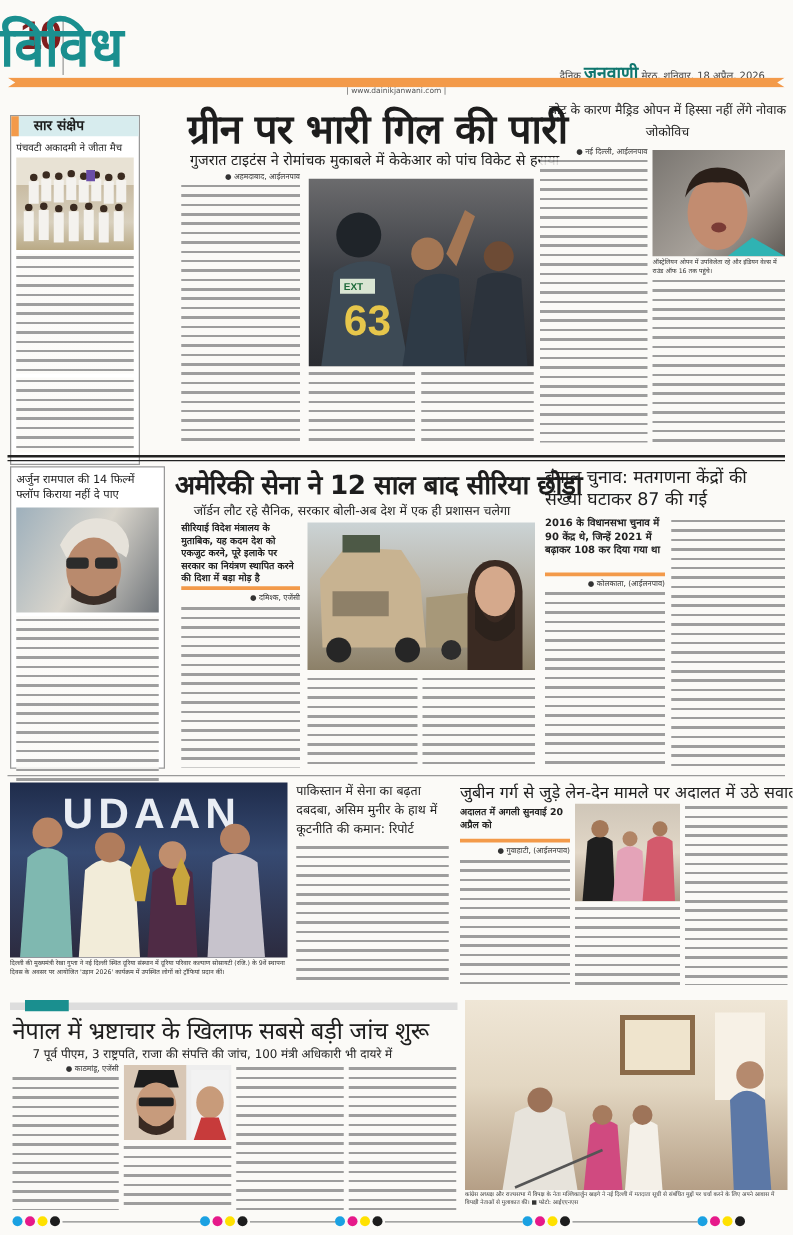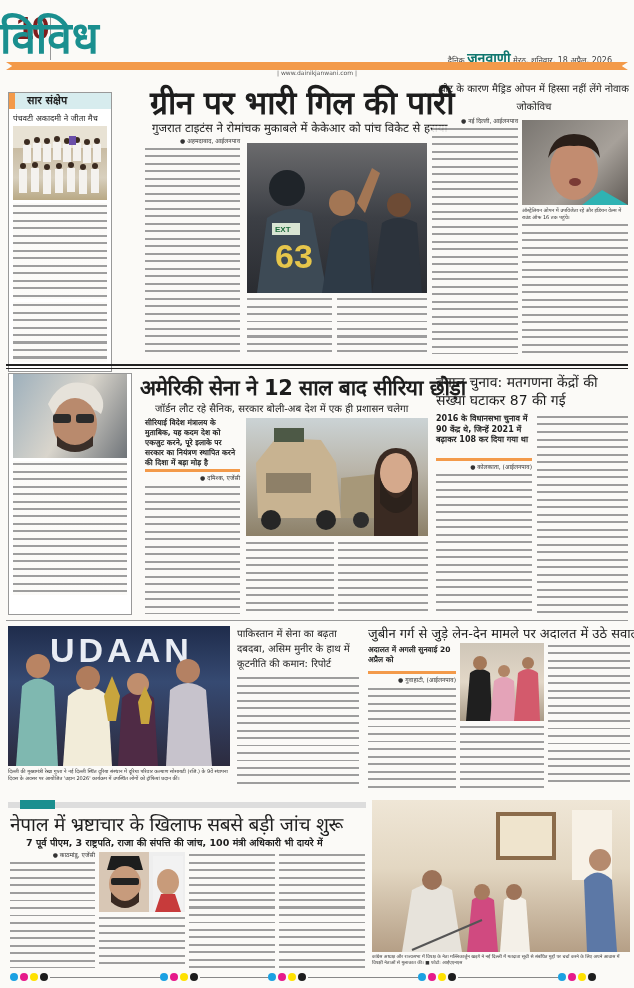--- a/index.html
+++ b/index.html
@@ -121,20 +121,21 @@
     <path d="M60 85 L80 70 L106 85Z" fill="#2fb3b3"></path>
   </svg>
 </div>
 <div class="abs caption" style="left:522px;top:207px;width:106px">ऑस्ट्रेलियन ओपन में उपविजेता रहे और इंडियन वेल्स में राउंड ऑफ 16 तक पहुंचे।</div>
 <div class="abs textcol lines" style="left:522px;top:222px;width:106px;height:132px"></div>
 
 <div class="abs rule" style="left:6px;top:364px;width:622px;height:2px"></div>
 <div class="abs rule" style="left:6px;top:368px;width:622px;height:1px"></div>
 
 <div class="abs box" style="left:8px;top:373px;width:124px;height:242px;background:#fff">
+  <h3 style="font-size:9px;line-height:12px;font-weight:normal;padding:4px">अर्जुन रामपाल की 14 फिल्में फ्लॉप किराया नहीं दे पाए</h3>
   <div class="photo" style="margin:0 4px;height:84px;background:linear-gradient(120deg,#9eb0bc,#d9d5cc 50%,#6f7479)">
     <svg width="116" height="84" viewBox="0 0 116 84">
       <path d="M35 30 Q50 0 80 12 Q95 25 88 40 Q70 25 40 40Z" fill="#e6e2da"></path>
       <ellipse cx="62" cy="50" rx="22" ry="26" fill="#b98a6d"></ellipse>
       <rect x="40" y="40" width="18" height="9" rx="3" fill="#2b2b2b"></rect>
       <rect x="63" y="40" width="18" height="9" rx="3" fill="#2b2b2b"></rect>
       <path d="M44 62 Q62 80 80 62 L80 72 Q62 84 44 72Z" fill="#3a2e28"></path>
     </svg>
   </div>
   <div class="textcol lines" style="margin:3px 4px;height:134px"></div>
@@ -206,21 +207,21 @@
     <path d="M54 78 L58 30 Q68 22 78 30 L80 78Z" fill="#d35a6c"></path>
       <circle cx="68" cy="20" r="6" fill="#a67a5b"></circle>
   </svg>
 </div>
 <div class="abs textcol lines" style="left:460px;top:724px;width:84px;height:64px"></div>
 <div class="abs textcol lines" style="left:548px;top:643px;width:82px;height:145px"></div>
 
 <div class="abs" style="left:8px;top:802px;width:358px;height:6px;background:#ddd"></div>
 <div class="abs" style="left:20px;top:800px;width:35px;height:9px;background:#1a8f8f"></div>
 <h1 class="abs" style="left:10px;top:811px;font-size:19px;font-weight:normal;white-space:nowrap;letter-spacing:-0.3px">नेपाल में भ्रष्टाचार के खिलाफ सबसे बड़ी जांच शुरू</h1>
-<h2 class="abs" style="left:26px;top:836px;font-size:9.5px;font-weight:bold;white-space:nowrap">7 पूर्व पीएम, 3 राष्ट्रपति, राजा की संपत्ति की जांच, 100 मंत्री अधिकारी भी दायरे में</h2>
+<h2 class="abs" style="left:26px;top:836px;font-size:9.5px;font-weight:normal;white-space:nowrap">7 पूर्व पीएम, 3 राष्ट्रपति, राजा की संपत्ति की जांच, 100 मंत्री अधिकारी भी दायरे में</h2>
 <div class="abs dateline" style="left:10px;top:851px;width:85px">● काठमांडू, एजेंसी</div>
 <div class="abs textcol lines" style="left:10px;top:860px;width:85px;height:108px"></div>
 <div class="abs photo" style="left:99px;top:852px;width:86px;height:60px;background:#eee">
   <svg width="86" height="60" viewBox="0 0 86 60">
     <rect x="0" y="0" width="50" height="60" fill="#d8c7b5"></rect>
     <path d="M8 18 L12 4 L40 4 L44 18Z" fill="#1d1d1d"></path>
     <ellipse cx="26" cy="32" rx="16" ry="18" fill="#c79b7c"></ellipse>
     <rect x="12" y="26" width="28" height="7" rx="2" fill="#222"></rect>
     <path d="M12 40 Q26 58 40 40 L40 50 Q26 62 12 50Z" fill="#3a2a22"></path>
     <rect x="54" y="4" width="30" height="54" fill="#f2f2f2"></rect>

